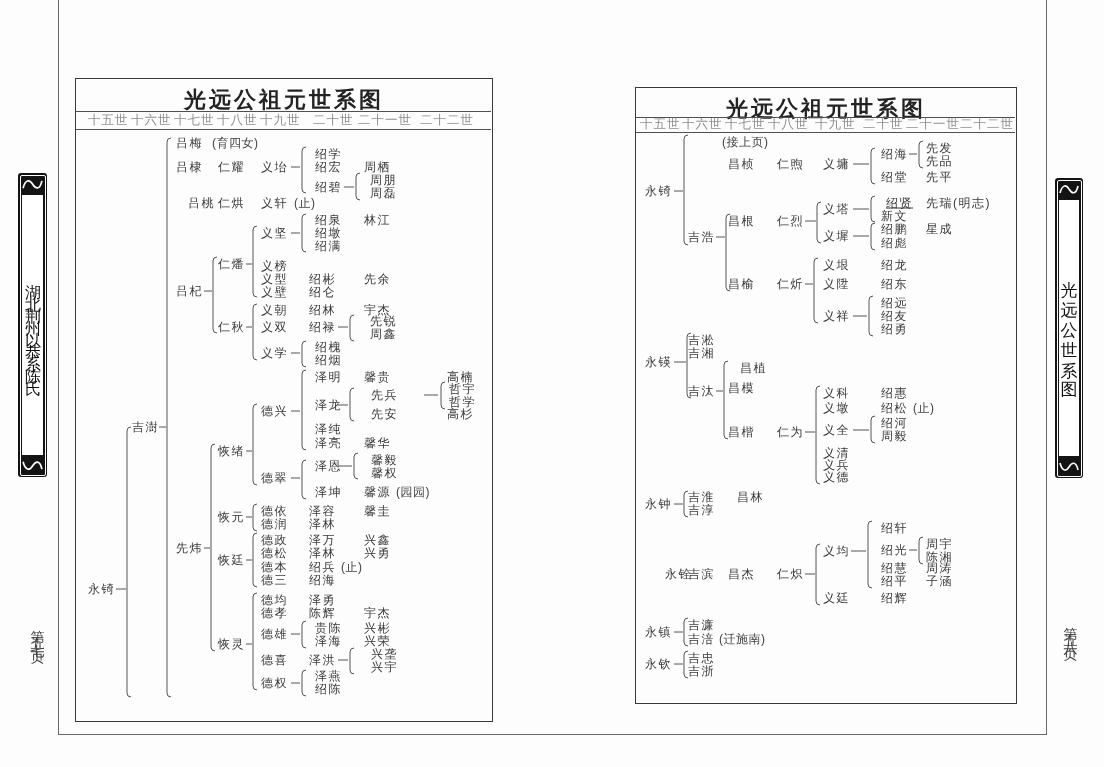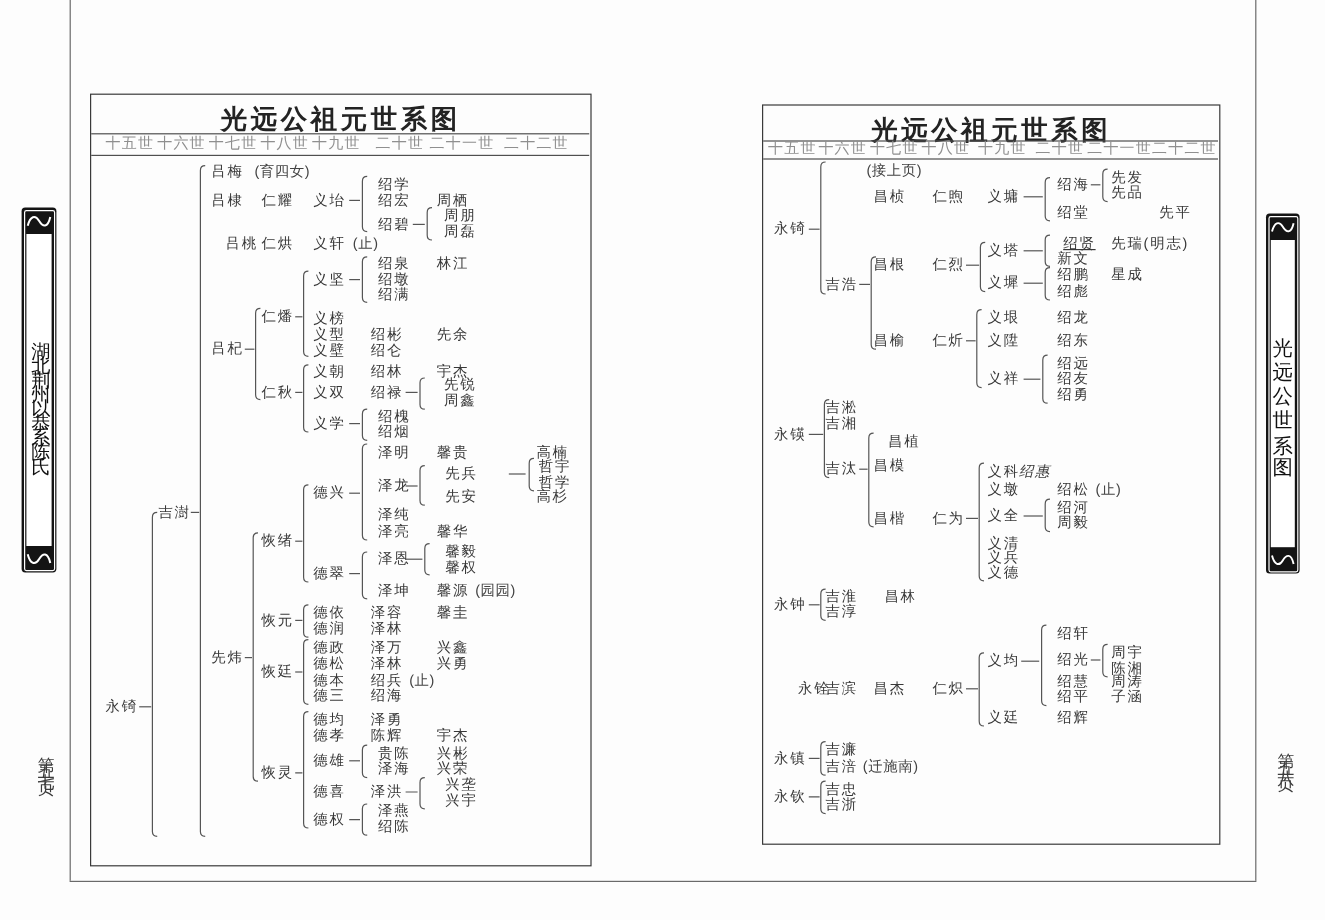--- a/index.html
+++ b/index.html
@@ -226,21 +226,21 @@
       <span class="gen-header" style="left: 906px; top: 124px;">二十一世</span>
       <span class="gen-header" style="left: 960px; top: 124px;">二十二世</span>
       <span class="person note" style="left: 722px; top: 142px;">(接上页)</span>
       <span class="person" style="left: 728px; top: 164px;">昌桢</span>
       <span class="person" style="left: 777px; top: 164px;">仁煦</span>
       <span class="person" style="left: 823px; top: 164px;">义墉</span>
       <span class="person" style="left: 881px; top: 154px;">绍海</span>
       <span class="person" style="left: 926px; top: 148px;">先发</span>
       <span class="person" style="left: 926px; top: 161px;">先品</span>
       <span class="person" style="left: 881px; top: 177px;">绍堂</span>
-      <span class="person" style="left: 926px; top: 177px; margin-left: 40px;">先平</span>
+      <span class="person" style="left: 926px; top: 177px;">先平</span>
       <span class="person" style="left: 645px; top: 191px;">永锜</span>
       <span class="person" style="left: 688px; top: 237px;">吉浩</span>
       <span class="person" style="left: 728px; top: 221px;">昌根</span>
       <span class="person" style="left: 777px; top: 221px;">仁烈</span>
       <span class="person" style="left: 823px; top: 209px;">义塔</span>
       <span class="person" style="left: 886px; top: 203px; text-decoration: underline;">绍贤</span>
       <span class="person" style="left: 926px; top: 203px;">先瑞(明志)</span>
       <span class="person" style="left: 881px; top: 216px;">新文</span>
       <span class="person" style="left: 823px; top: 236px;">义墀</span>
       <span class="person" style="left: 881px; top: 229px;">绍鹏</span>
@@ -258,21 +258,21 @@
       <span class="person" style="left: 881px; top: 329px;">绍勇</span>
       <span class="person" style="left: 645px; top: 362px;">永锳</span>
       <span class="person" style="left: 688px; top: 340px;">吉淞</span>
       <span class="person" style="left: 688px; top: 353px;">吉湘</span>
       <span class="person" style="left: 688px; top: 391px;">吉汰</span>
       <span class="person" style="left: 728px; top: 368px; margin-left: 12px;">昌植</span>
       <span class="person" style="left: 728px; top: 388px;">昌模</span>
       <span class="person" style="left: 728px; top: 432px;">昌楷</span>
       <span class="person" style="left: 777px; top: 432px;">仁为</span>
       <span class="person" style="left: 823px; top: 393px;">义科</span>
-      <span class="person" style="left: 849px; top: 393px; font-style: italic;">绍惠</span>
+      <span class="person" style="left: 881px; top: 393px;">绍惠</span>
       <span class="person" style="left: 823px; top: 408px;">义墩</span>
       <span class="person" style="left: 881px; top: 408px;">绍松</span>
       <span class="person note" style="left: 913px; top: 408px;">(止)</span>
       <span class="person" style="left: 823px; top: 430px;">义全</span>
       <span class="person" style="left: 881px; top: 423px;">绍河</span>
       <span class="person" style="left: 881px; top: 436px;">周毅</span>
       <span class="person" style="left: 823px; top: 453px;">义清</span>
       <span class="person" style="left: 823px; top: 465px;">义兵</span>
       <span class="person" style="left: 823px; top: 477px;">义德</span>
       <span class="person" style="left: 645px; top: 504px;">永钟</span>

